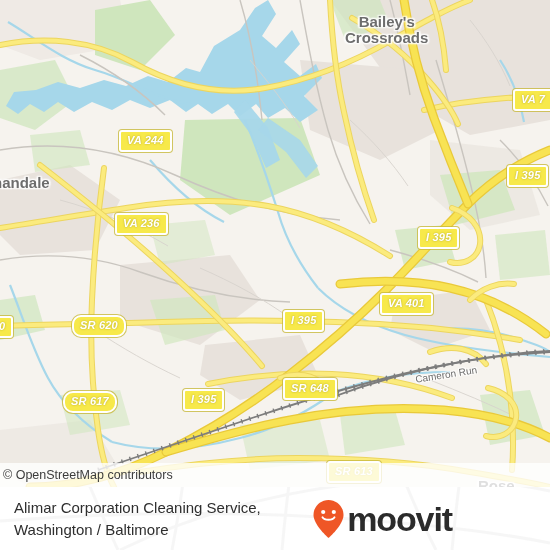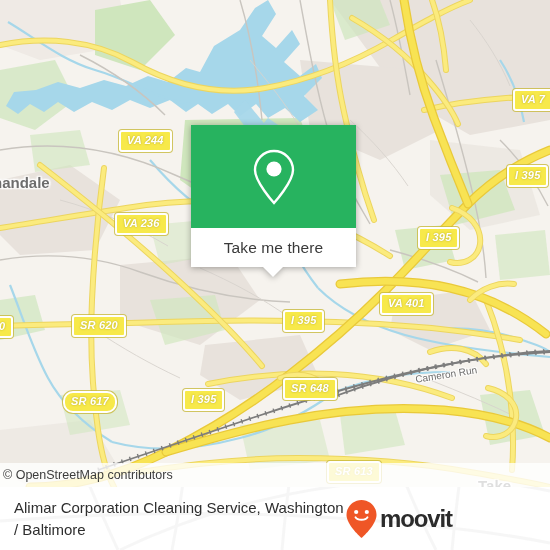--- a/index.html
+++ b/index.html
@@ -146,21 +146,21 @@
     max-width: 378px;
   }
   #brand {
     display: flex;
     align-items: center;
     gap: 2px;
     flex: none;
   }
   #brand-word {
     color: #2b2b2b;
-    font-size: 24px;
+    font-size: 34px;
     font-weight: bold;
     letter-spacing: -1.1px;
     line-height: 1;
   }
 </style>
 </head>
 <body>
 
 <div id="root">
 
@@ -310,22 +310,24 @@
       <path class="prim" d="M470 300 C482 288 498 282 514 284"></path>
 
       <path class="rail" d="M98 470 C150 452 204 434 258 416 C312 398 366 382 420 370 C470 359 512 354 550 352"></path>
       <path class="railt" d="M98 470 C150 452 204 434 258 416 C312 398 366 382 420 370 C470 359 512 354 550 352"></path>
       <path class="rail" d="M330 398 C372 382 416 370 460 362 C498 355 528 352 550 351"></path>
       <path class="railt" d="M330 398 C372 382 416 370 460 362 C498 355 528 352 550 351"></path>
     </svg>
 
     <div class="stream-label" style="left:415px; top:369px; transform:rotate(-9deg);">Cameron Run</div>
 
+    <div class="place" style="left:345px; top:14px;">Bailey's
+Crossroads</div>
     <div class="place" style="left:-27px; top:175px;">Annandale</div>
-    <div class="place" style="left:478px; top:478px;">Take</div>
+    <div class="place" style="left:478px; top:478px;">Rose</div>
 
     <div class="shield" style="left:513px; top:89px;">
         <span>VA 7</span>
       </div>
     <div class="shield" style="left:103px; top:130px;margin-left:16px;">
         <span>VA 244</span>
       </div>
     <div class="shield" style="left:507px; top:165px;">
         <span>I 395</span>
       </div>
@@ -334,51 +336,39 @@
       </div>
     <div class="shield" style="left:418px; top:227px;">
         <span>I 395</span>
       </div>
     <div class="shield" style="left:380px; top:293px;">
         <span>VA 401</span>
       </div>
     <div class="shield" style="left:283px; top:310px;">
         <span>I 395</span>
       </div>
-    <div class="shield" style="left:72px; top:315px;">
+    <div class="shield" style="left:72px; top:315px;border-radius:9px;">
         <span>SR 620</span>
       </div>
     <div class="shield" style="left:-9px; top:316px;">
         <span>0</span>
       </div>
     <div class="shield" style="left:63px; top:391px;border-radius:10px;">
         <span>SR 617</span>
       </div>
     <div class="shield" style="left:183px; top:389px;">
         <span>I 395</span>
       </div>
     <div class="shield" style="left:283px; top:378px;">
         <span>SR 648</span>
       </div>
     <div class="shield" style="left:327px; top:461px;">
         <span>SR 613</span>
       </div>
 
-    <div id="popup">
-      <div id="popup-head">
-        <svg width="46" height="58" viewBox="0 0 46 58">
-          <path d="M23 3 C12.5 3 4 11.5 4 22 C4 34 23 55 23 55 C23 55 42 34 42 22 C42 11.5 33.5 3 23 3 Z" fill="none" stroke="#ffffff" stroke-width="2.4"></path>
-          <circle cx="23" cy="21" r="7.6" fill="#ffffff"></circle>
-        </svg>
-      </div>
-      <div id="popup-body">
-        <span id="popup-label">Take me there</span>
-      </div>
-      <div id="popup-tail"></div>
-    </div>
 
     <div id="attribution">
       <span>© OpenStreetMap contributors</span>
     </div>
   </div>
 
   <div id="footer">
     <svg id="footer-watermark" viewBox="0 0 550 133" preserveAspectRatio="none">
       <g fill="none" stroke="#6b6b6b" stroke-width="3">
         <path d="M60 0 C78 40 96 86 118 133"></path>

